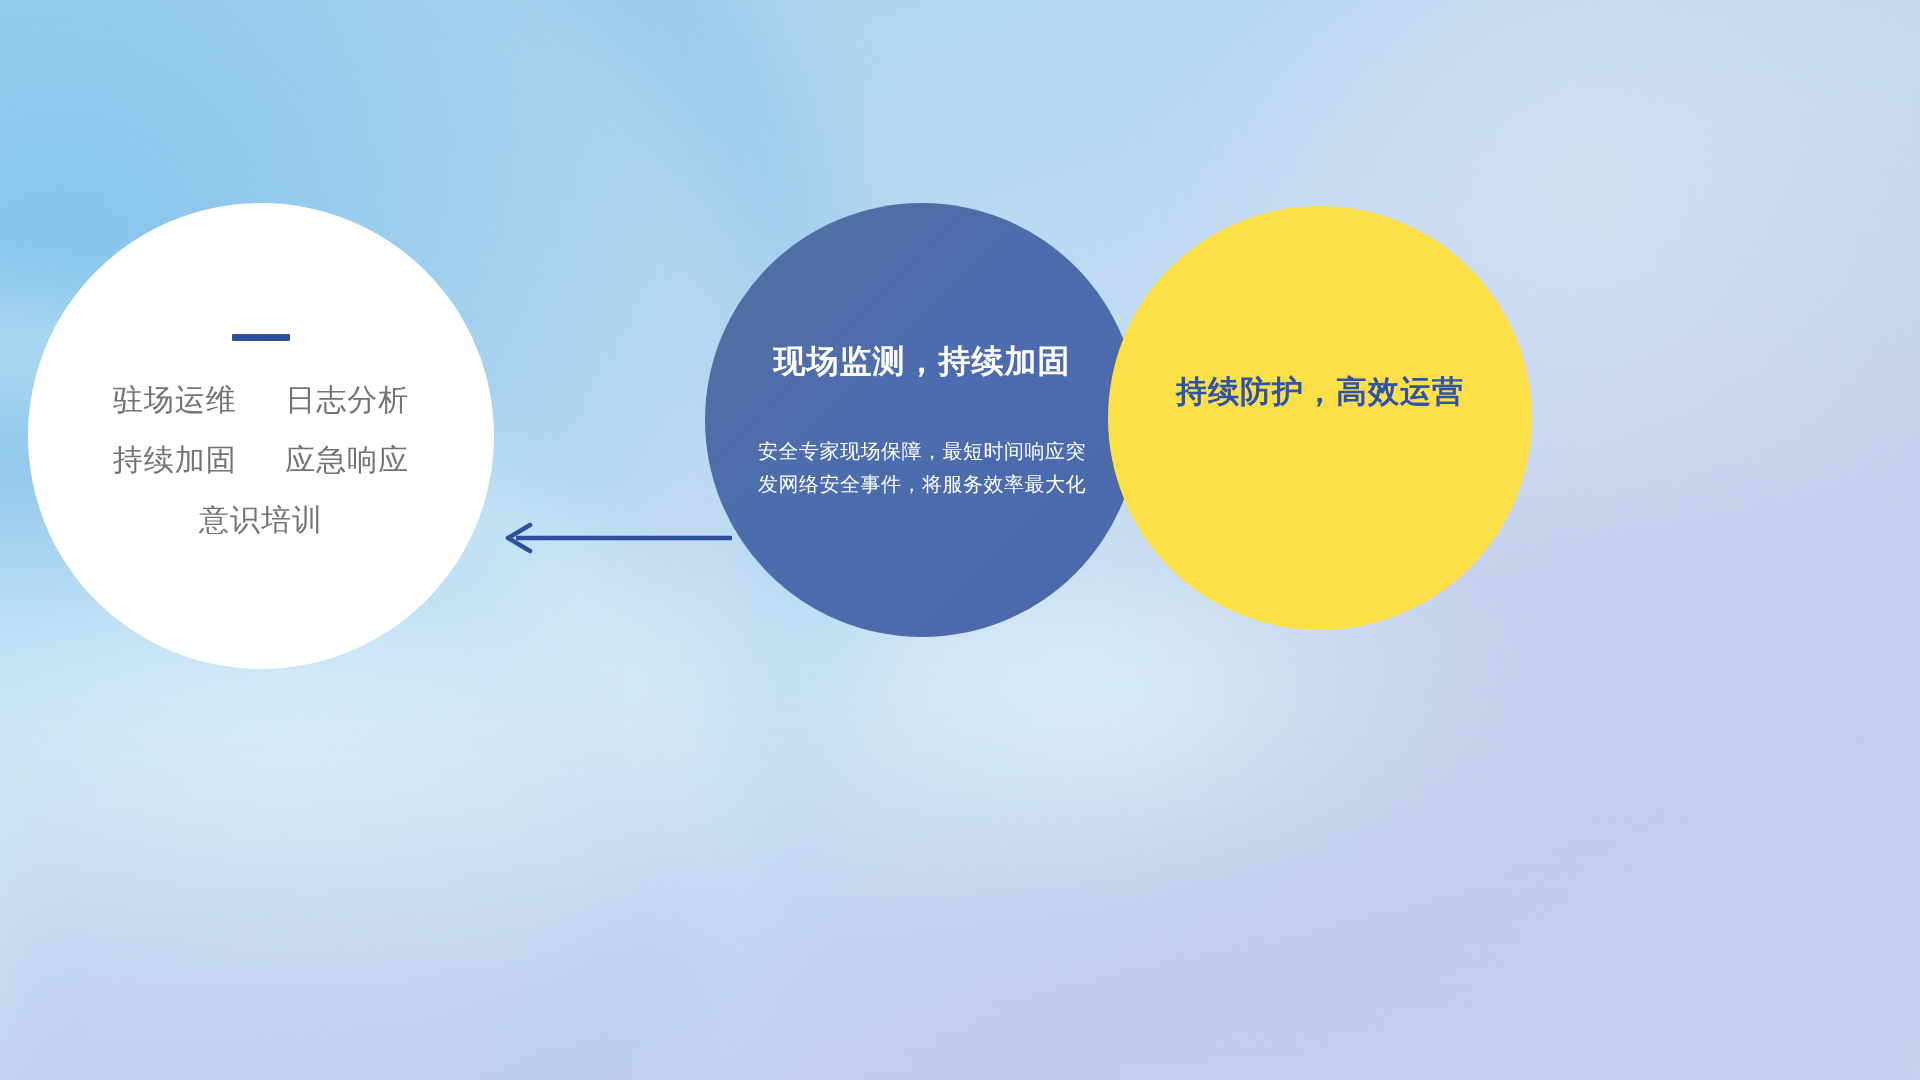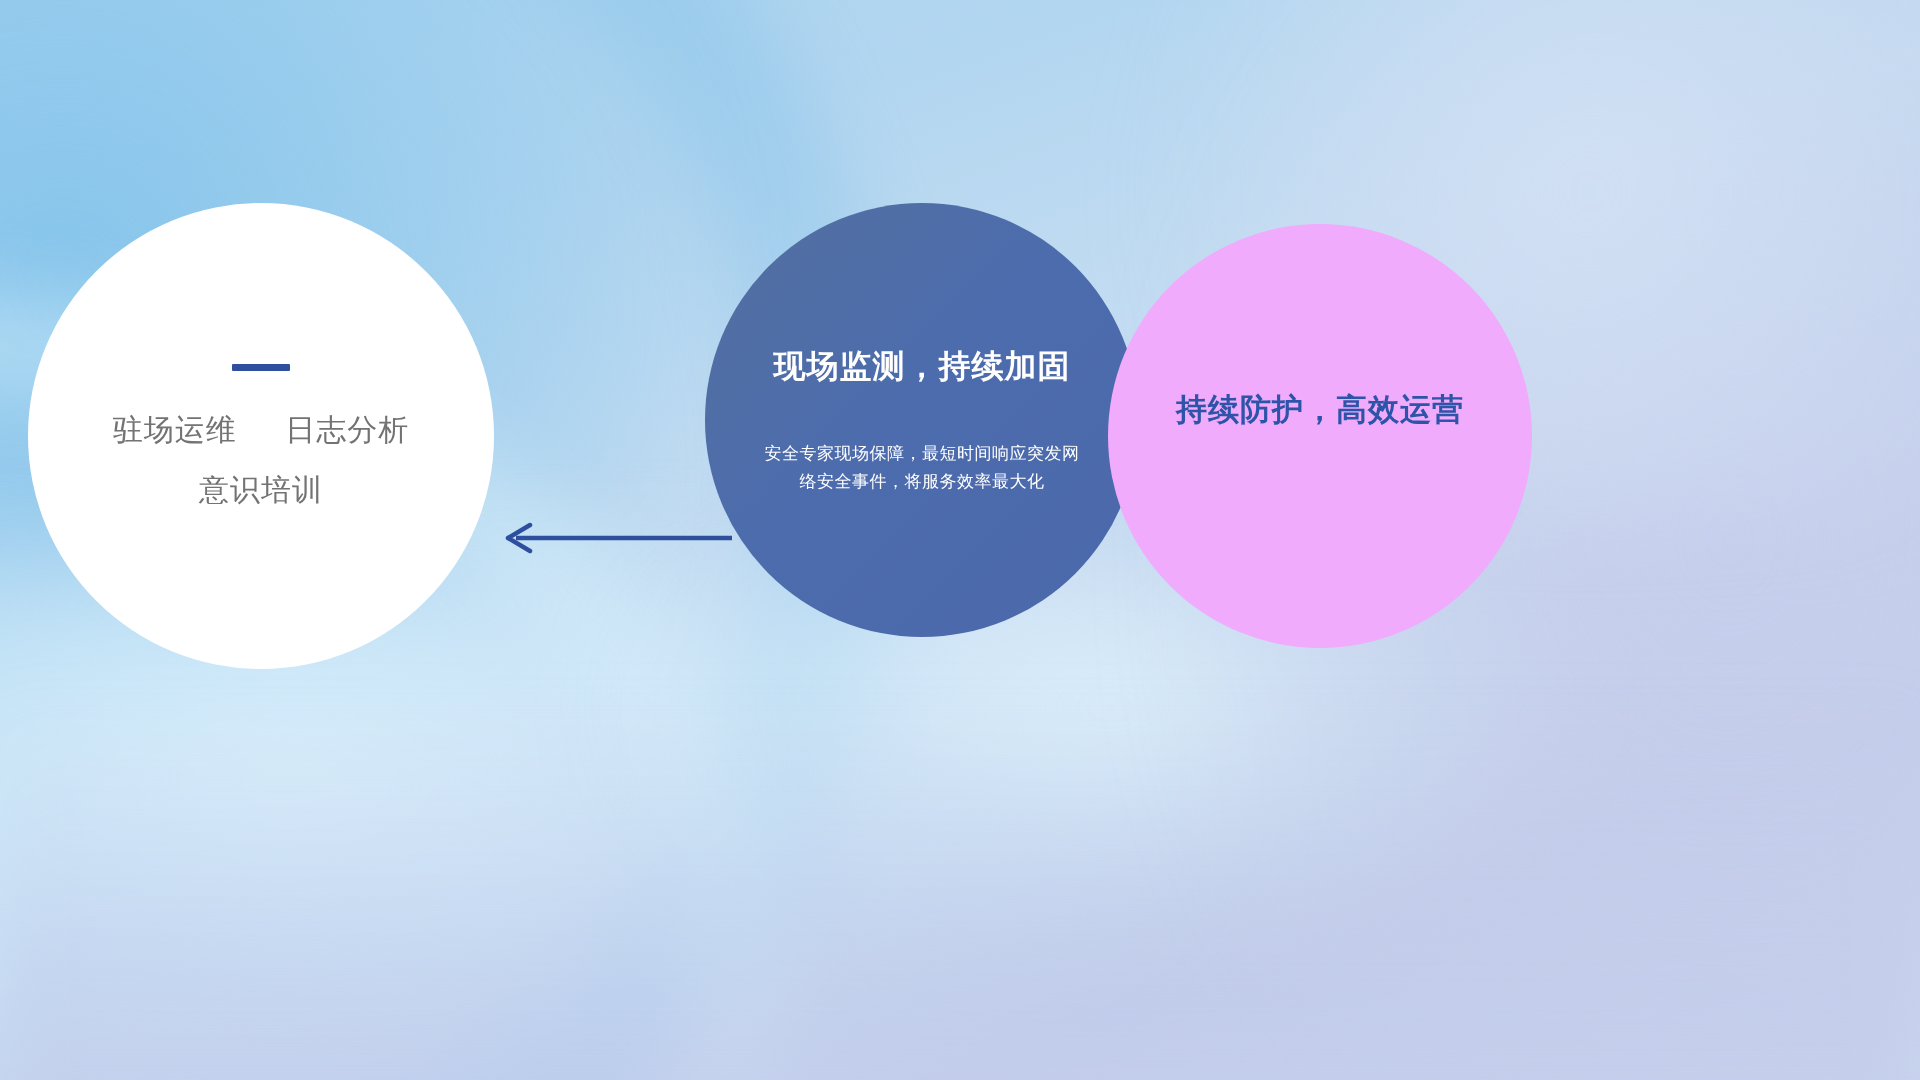--- a/index.html
+++ b/index.html
@@ -147,33 +147,33 @@
   .blue-title {
     font-size: 32px;
     font-weight: bold;
     color: #ffffff;
     letter-spacing: 1px;
     line-height: 1.1;
     white-space: nowrap;
     margin-bottom: 56px;
   }
   .blue-body {
-    font-size: 17px;
+    font-size: 20px;
     color: #ffffff;
     line-height: 1.62;
     letter-spacing: 0.5px;
   }
 
   
   #circle-remote {
     left: 1108px;
-    top: 224px;
+    top: 206px;
     width: 424px;
     height: 424px;
-    background: #f0abfc;
+    background: #fde047;
     z-index: 6;
   }
   #circle-remote .inner {
     width: 370px;
     text-align: center;
     padding-top: 2px;
   }
   .white-title {
     font-size: 31px;
     font-weight: bold;
@@ -218,20 +218,25 @@
   <div class="circle" id="circle-services">
     <div class="inner">
       <div class="accent-dash"></div>
 
       <div class="svc-row">
         <span>驻场运维</span>
         <span class="gap"></span>
         <span>日志分析</span>
       </div>
 
+      <div class="svc-row">
+        <span>持续加固</span>
+        <span class="gap"></span>
+        <span>应急响应</span>
+      </div>
 
       <div class="svc-row">
         <span>意识培训</span>
       </div>
     </div>
   </div>
 
   <div class="circle" id="circle-onsite">
     <div class="inner">
       <div class="blue-title">现场监测，持续加固</div>

